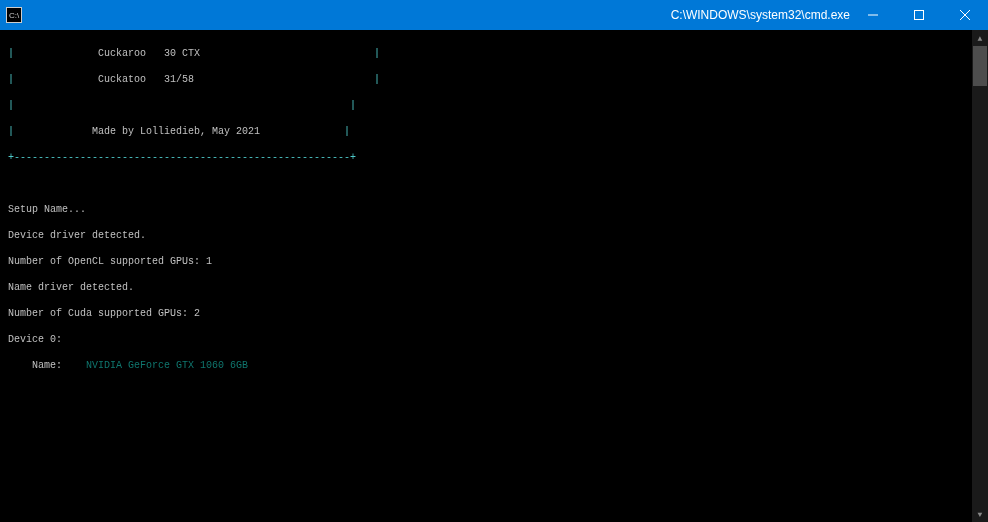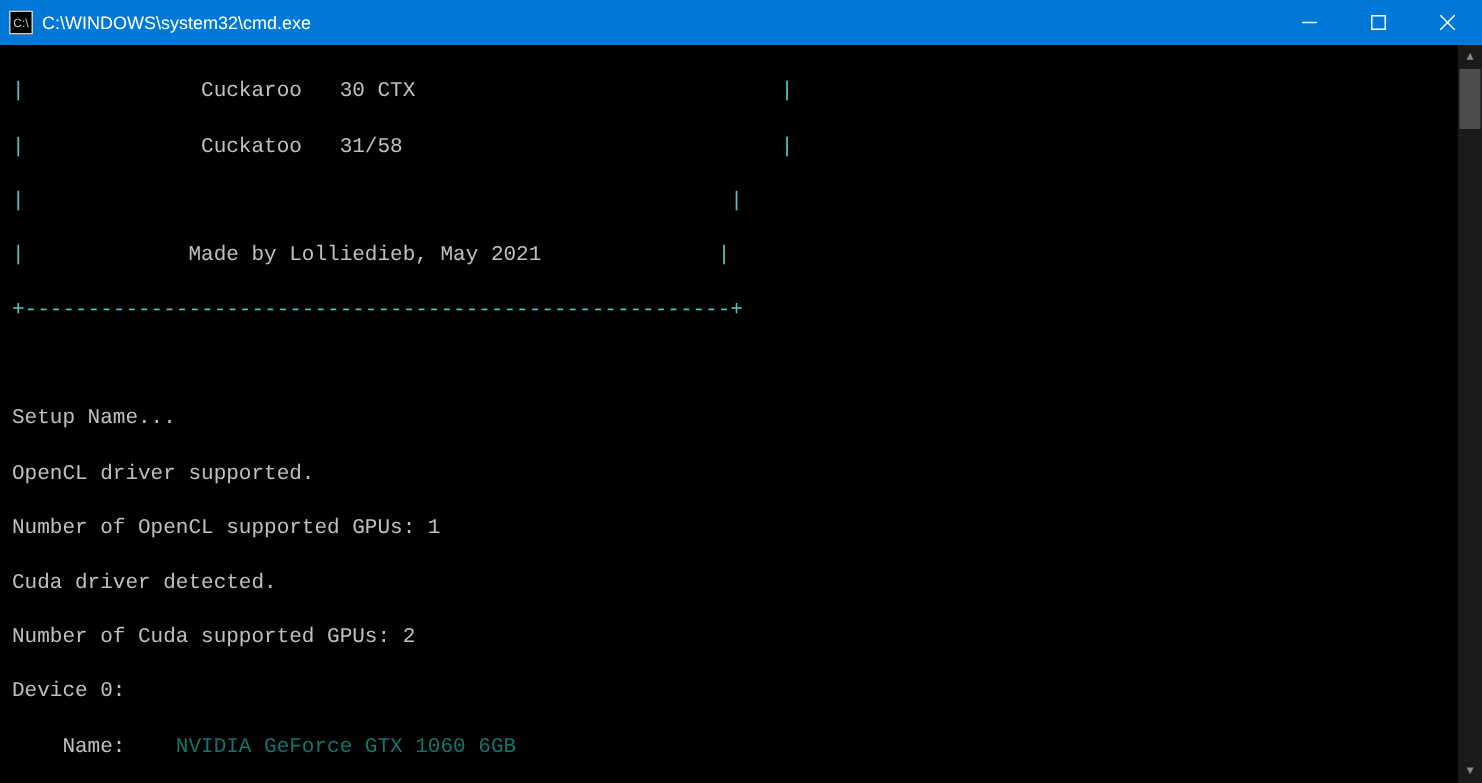--- a/index.html
+++ b/index.html
@@ -31,20 +31,21 @@
       background: #000;
       border: 1px solid #ccc;
       display: inline-flex;
       align-items: center;
       justify-content: center;
       font-size: 8px;
       color: #ccc;
     }
     .titlebar-title {
       flex: 1;
+      text-align: right;
     }
     .titlebar-buttons {
       display: flex;
       height: 100%;
     }
     .titlebar-btn {
       width: 46px;
       height: 100%;
       display: flex;
       align-items: center;
@@ -54,21 +55,21 @@
       cursor: pointer;
     }
     .console {
       background: #000;
       color: #c0c0c0;
       padding: 4px 8px;
       height: calc(100% - 30px);
       overflow-y: auto;
       white-space: pre;
       font-family: Consolas, 'Courier New', monospace;
-      font-size: 14px;
+      font-size: 10px;
       line-height: 1.3;
       position: relative;
     }
     .scrollbar {
       position: absolute;
       right: 0;
       top: 30px;
       width: 16px;
       height: calc(100% - 30px);
       background: #1a1a1a;
@@ -124,23 +125,23 @@
 </div>
 
 <div class="console">
 <span class="line"><span class="cyan">|</span>              <span>Cuckaroo   30 CTX</span>                             <span class="cyan">|</span></span>
 <span class="line"><span class="cyan">|</span>              <span>Cuckatoo   31/58</span>                              <span class="cyan">|</span></span>
 <span class="line"><span class="cyan">|</span>                                                        <span class="cyan">|</span></span>
 <span class="line"><span class="cyan">|</span>             <span>Made by Lolliedieb, May 2021</span>              <span class="cyan">|</span></span>
 <span class="line cyan">+--------------------------------------------------------+</span>
 <span class="line"> </span>
 <span class="line">Setup Name...</span>
-<span class="line">OpenCL driver supported.</span>
+<span class="line">Device driver detected.</span>
 <span class="line">Number of OpenCL supported GPUs: 1</span>
-<span class="line">Cuda driver detected.</span>
+<span class="line">Name driver detected.</span>
 <span class="line">Number of Cuda supported GPUs: 2</span>
 <span class="line">Device 0:</span>
 <span class="line"><span>    Name:    </span><span class="green">NVIDIA GeForce GTX 1060 6GB</span></span>
 
 
 
 
 
 
 

